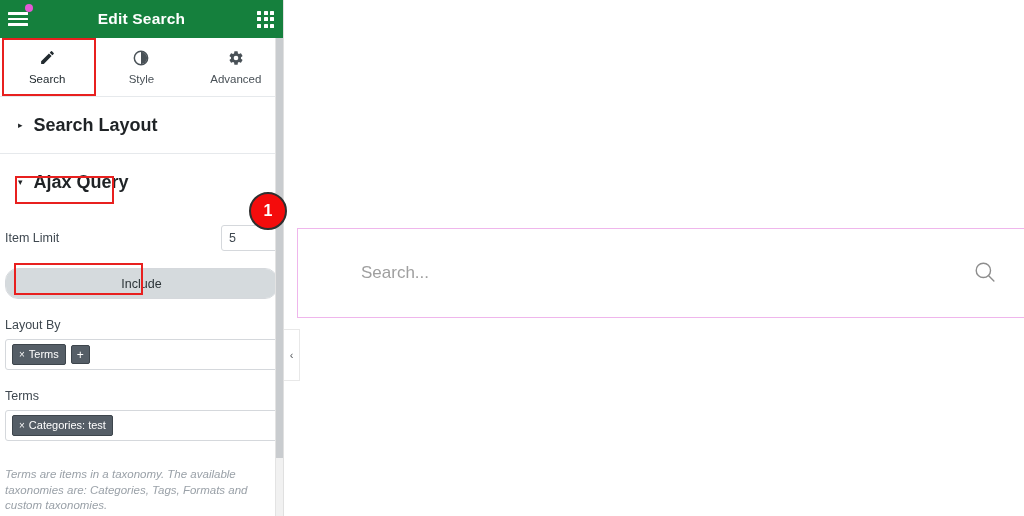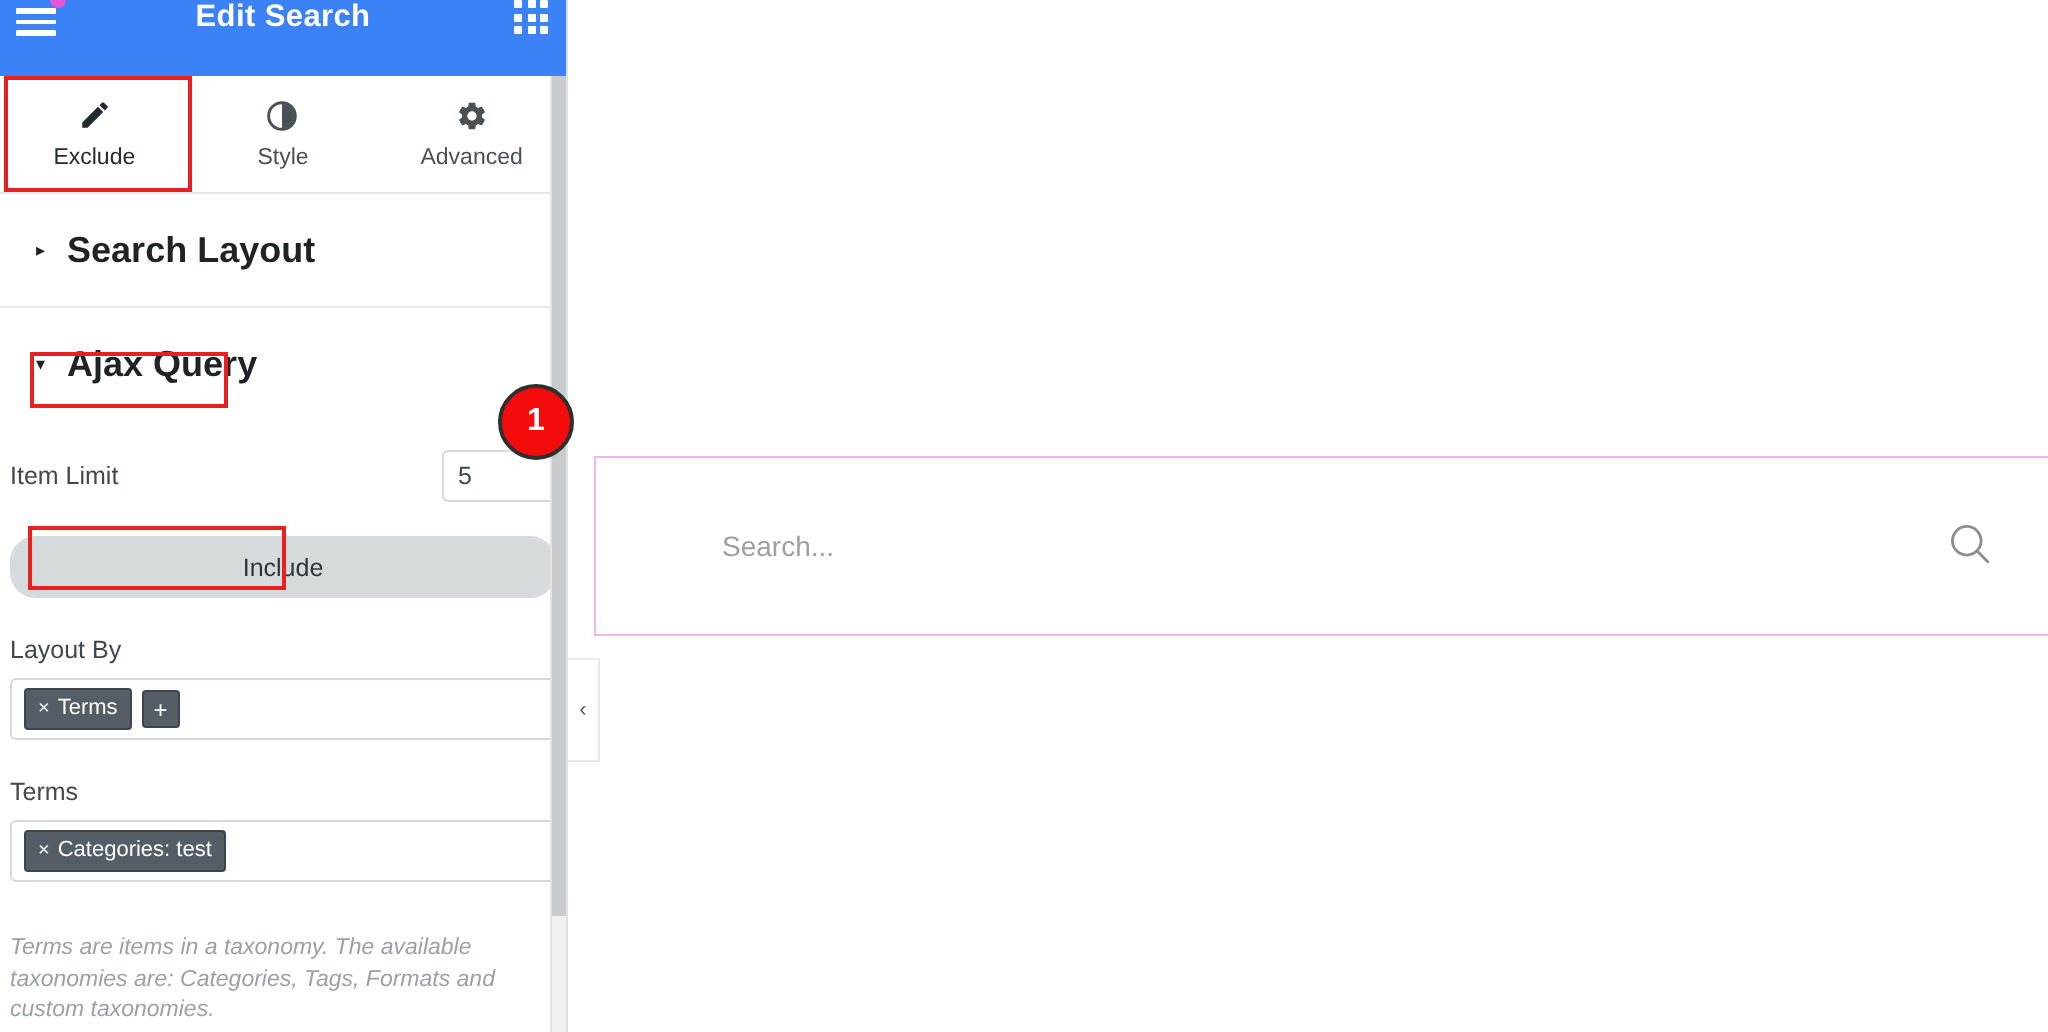--- a/index.html
+++ b/index.html
@@ -32,22 +32,23 @@
     height: 516px;
     background: #ffffff;
     flex: 0 0 283px;
     box-sizing: border-box;
   }
 
   
   .panel-header {
     position: relative;
     height: 38px;
-    background: #3b82f6;
-    display: flex;
+    background: #15803d;
+    display: flex;
+    align-items: center;
     justify-content: space-between;
     padding: 0 9px 0 8px;
     box-sizing: border-box;
   }
   .panel-header-title {
     position: absolute;
     left: 0; right: 0;
     text-align: center;
     color: #ffffff;
     font-size: 15.5px;
@@ -293,21 +294,21 @@
     box-sizing: border-box;
     display: flex;
     align-items: center;
   }
   .search-input {
     flex: 1 1 auto;
     border: none;
     outline: none;
     background: transparent;
     font-family: "Liberation Sans", sans-serif;
-    font-size: 14px;
+    font-size: 17px;
     color: #9a9a9a;
     padding-left: 63px;
   }
   .search-input::placeholder { color: #9f9f9f; opacity: 1; }
   .search-btn {
     width: 78px;
     display: flex;
     align-items: center;
     justify-content: center;
     background: transparent;
@@ -398,21 +399,21 @@
     </div>
 
     <div class="tabs">
 
       <div class="tab active">
         <span class="tab-ico">
           <svg width="17" height="17" viewBox="0 0 24 24" fill="#222b30">
             <path d="M3 17.25V21h3.75L17.81 9.94l-3.75-3.75L3 17.25zM20.71 7.04a1 1 0 0 0 0-1.41l-2.34-2.34a1 1 0 0 0-1.41 0l-1.83 1.83 3.75 3.75 1.83-1.83z"></path>
           </svg>
         </span>
-        <span>Exclude</span>
+        <span>Search</span>
       </div>
 
       <div class="tab">
         <span class="tab-ico">
           <svg width="16" height="16" viewBox="0 0 24 24">
             <circle cx="12" cy="12" r="10" fill="none" stroke="#495157" stroke-width="2.2"></circle>
             <path d="M12 2.8a9.2 9.2 0 0 1 0 18.4z" fill="#495157"></path>
           </svg>
         </span>
         <span>Style</span>

